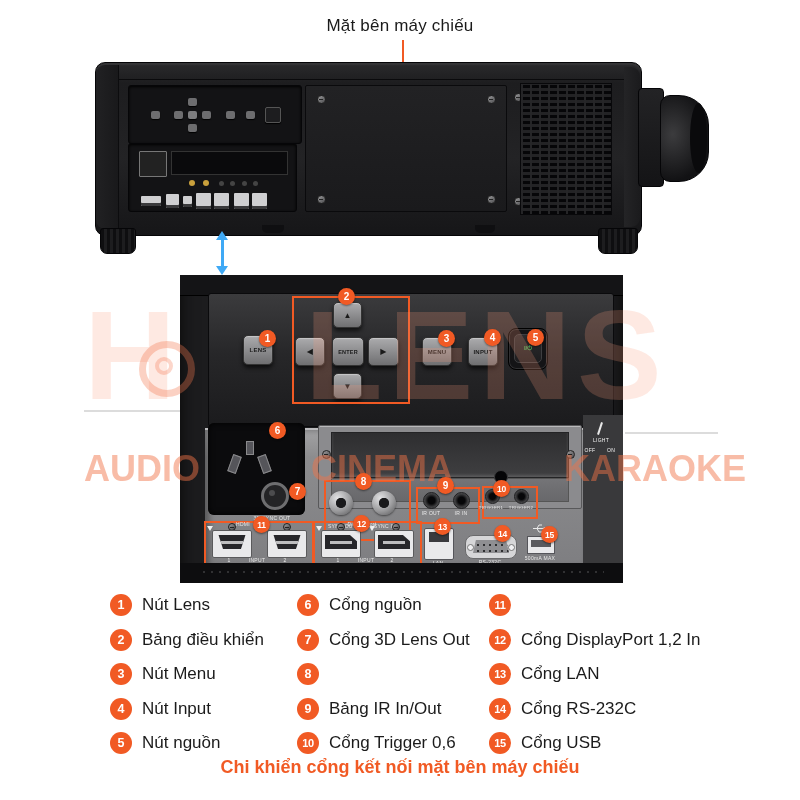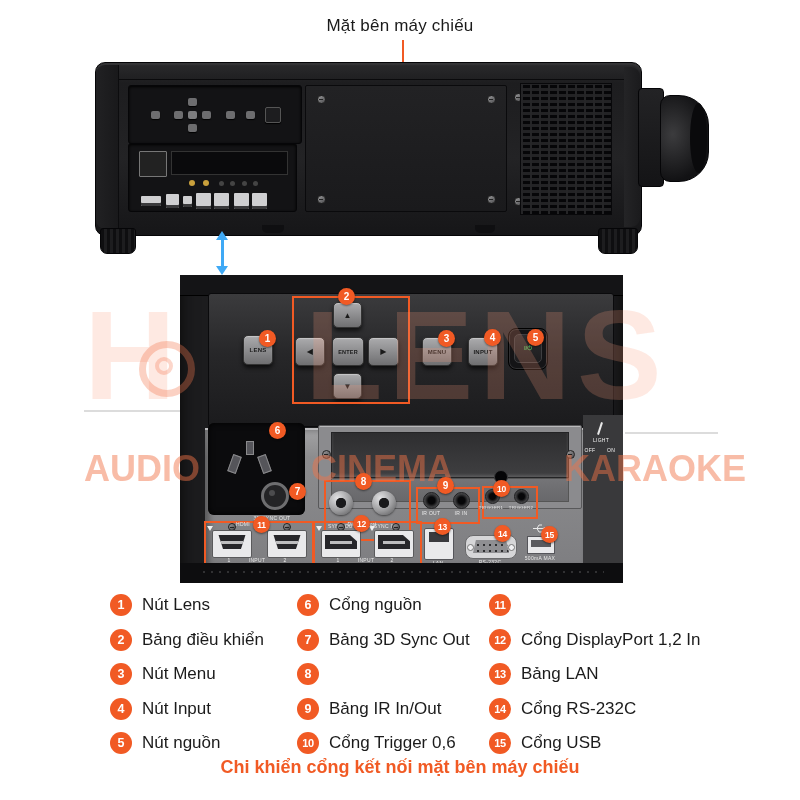--- a/index.html
+++ b/index.html
@@ -351,21 +351,21 @@
     </div>
   </div>
 
   <div class="lg-col" style="left:297px;">
     <div class="lg-item">
       <span class="lg-badge">6</span>
       <span class="lg-label">Cổng nguồn</span>
     </div>
     <div class="lg-item">
       <span class="lg-badge">7</span>
-      <span class="lg-label">Bảng 3D Sync Out</span>
+      <span class="lg-label">Cổng 3D Lens Out</span>
     </div>
     <div class="lg-item">
       <span class="lg-badge">8</span>
     </div>
     <div class="lg-item">
       <span class="lg-badge">9</span>
       <span class="lg-label">Bảng IR In/Out</span>
     </div>
     <div class="lg-item">
       <span class="lg-badge wide">10</span>
@@ -376,21 +376,21 @@
   <div class="lg-col" style="left:489px;">
     <div class="lg-item">
       <span class="lg-badge wide">11</span>
     </div>
     <div class="lg-item">
       <span class="lg-badge wide">12</span>
       <span class="lg-label">Cổng DisplayPort 1,2 In</span>
     </div>
     <div class="lg-item">
       <span class="lg-badge wide">13</span>
-      <span class="lg-label">Bảng LAN</span>
+      <span class="lg-label">Cổng LAN</span>
     </div>
     <div class="lg-item">
       <span class="lg-badge wide">14</span>
       <span class="lg-label">Cổng RS-232C</span>
     </div>
     <div class="lg-item">
       <span class="lg-badge wide">15</span>
       <span class="lg-label">Cổng USB</span>
     </div>
   </div>

